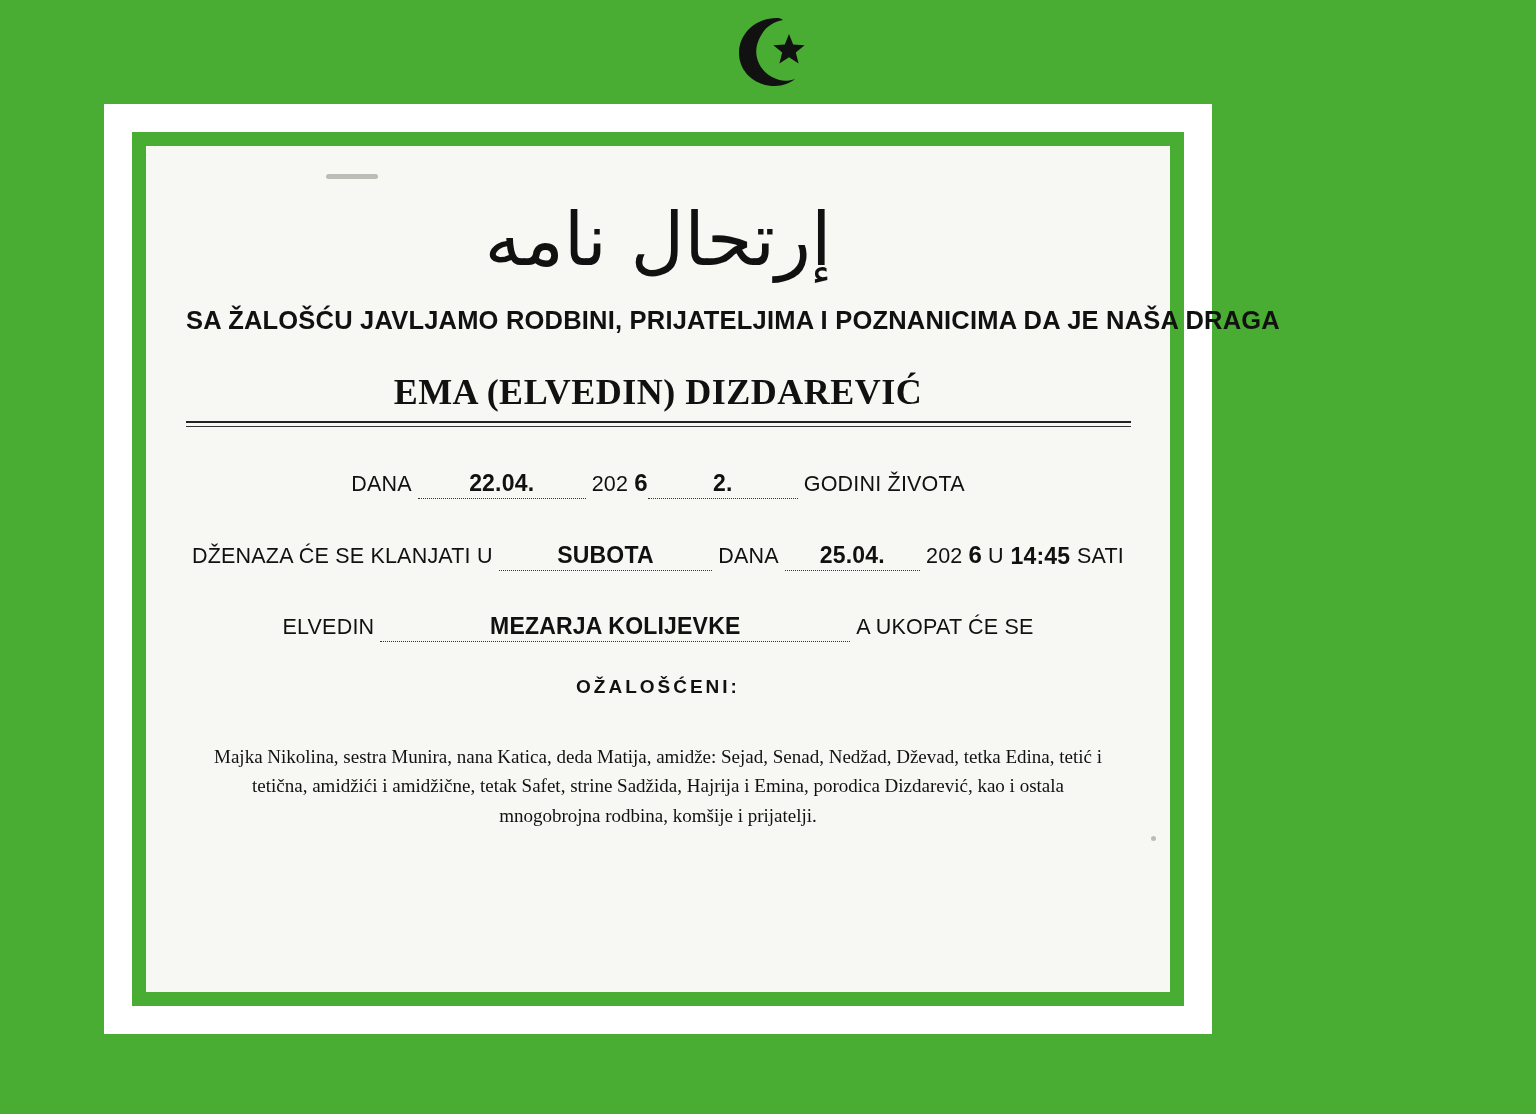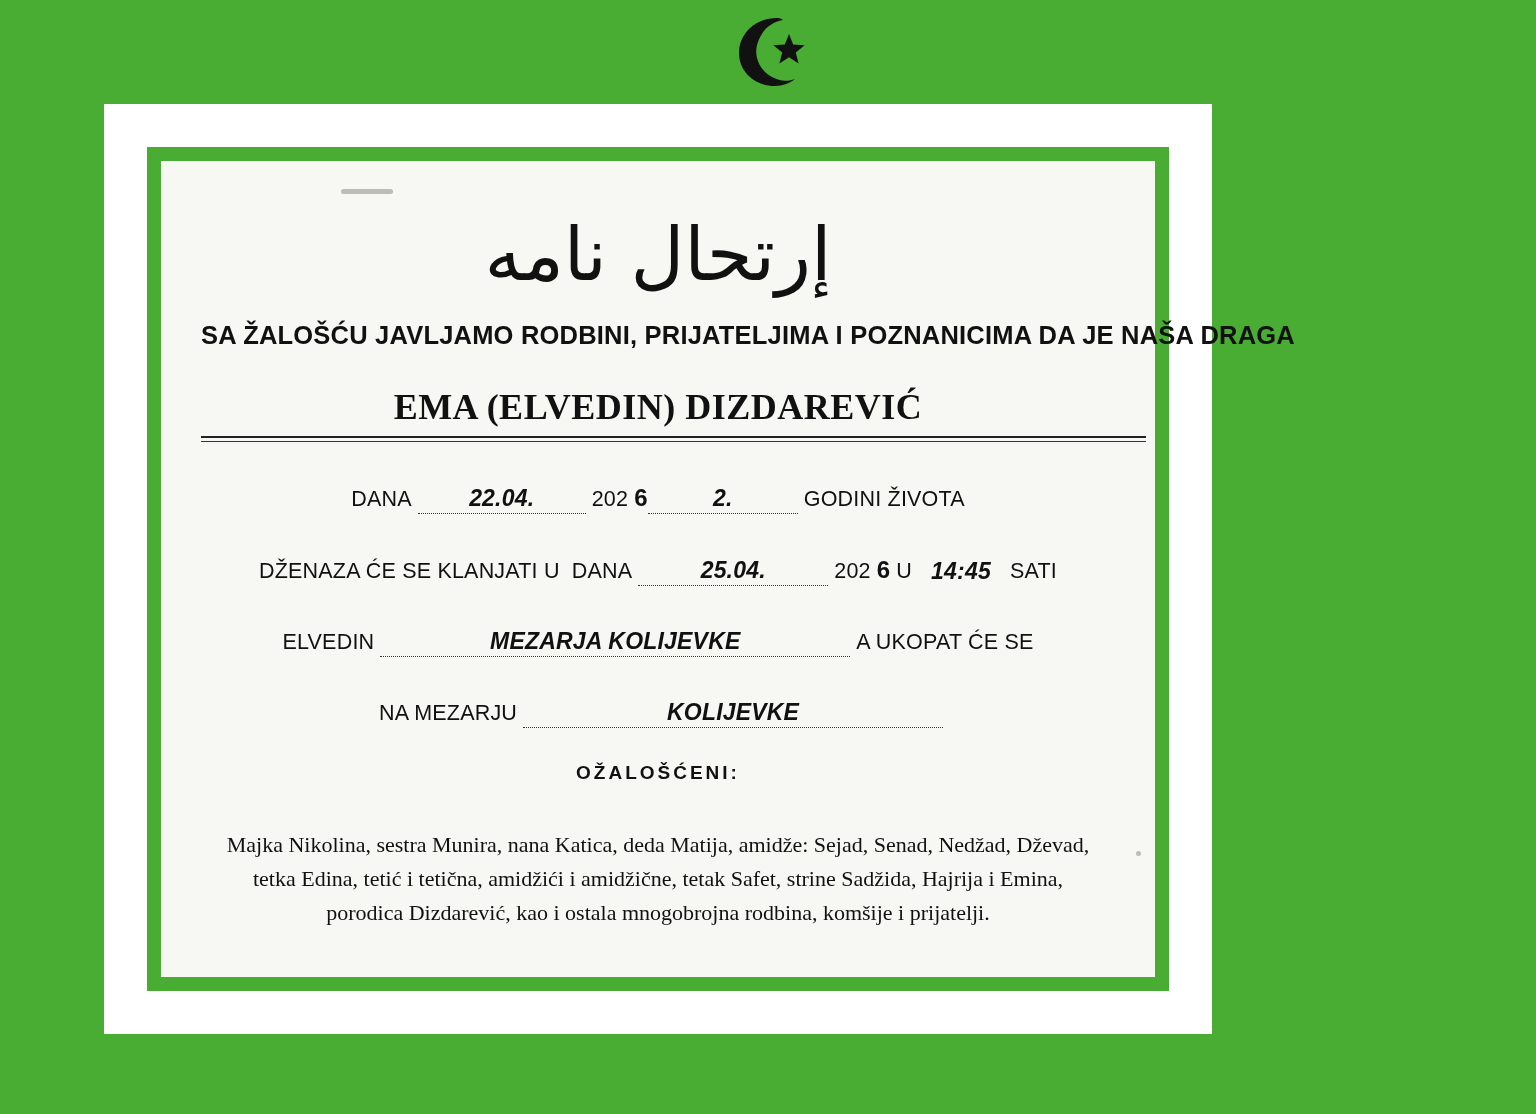--- a/index.html
+++ b/index.html
@@ -36,21 +36,21 @@
 
   
   .notice-outer {
     position: absolute;
     left: 104px;
     top: 104px;
     width: 1108px;
     height: 930px;
     background: #ffffff;
     box-sizing: border-box;
-    padding: 43px;
+    padding: 28px;
   }
   
   .notice-band {
     width: 100%;
     height: 100%;
     background: #4aad33;
     box-sizing: border-box;
     padding: 14px;
   }
   
@@ -122,21 +122,20 @@
     padding: 0 6px 2px 6px;
   }
   .blank {
     position: relative;
     border-bottom: 1.6px dotted #333;
     text-align: center;
     font-weight: bold;
     font-size: 23px;
     padding-bottom: 1px;
     color: #111;
-    font-style: italic;
   }
   .b-date1 { width: 168px; }
   .b-year-pre { padding: 0 1px 2px 4px; }
   .b-year-digit { font-weight: bold; font-size: 24px; padding-bottom: 2px;}
   .b-age { width: 150px; }
   .b-day { width: 300px; }
   .b-date2 { width: 190px; }
   .b-time { width: 86px; border-bottom: none; font-weight: bold; }
   .b-place { width: 470px; }
   .b-grave { width: 420px; }
@@ -146,21 +145,21 @@
     font-size: 19px;
     font-weight: bold;
     color: #111;
     letter-spacing: 3px;
     margin-top: 34px;
   }
 
   .mourners-text {
     margin: 44px 14px 0 14px;
     font-family: "Liberation Serif", serif;
-    font-size: 22px;
+    font-size: 19px;
     line-height: 1.55;
     color: #111;
     text-align: center;
   }
 
   
   .speck {
     position: absolute;
     background: #bdbdb5;
     border-radius: 50%;
@@ -199,39 +198,36 @@
           <span class="lbl">DANA</span>
           <span class="blank b-date1">22.04.</span>
           <span class="lbl b-year-pre">202</span>
           <span class="b-year-digit">6</span>
           <span class="blank b-age">2.</span>
           <span class="lbl">GODINI ŽIVOTA</span>
         </div>
 
         <div class="form-line">
           <span class="lbl">DŽENAZA ĆE SE KLANJATI U</span>
+          <span class="blank b-day">SUBOTA</span>
           <span class="lbl">DANA</span>
           <span class="blank b-date2">25.04.</span>
           <span class="lbl b-year-pre">202</span>
           <span class="b-year-digit">6</span>
           <span class="lbl">U</span>
           <span class="blank b-time">14:45</span>
           <span class="lbl">SATI</span>
         </div>
 
         <div class="form-line">
           <span class="lbl">ELVEDIN</span>
           <span class="blank b-place">MEZARJA KOLIJEVKE</span>
           <span class="lbl">A UKOPAT ĆE SE</span>
         </div>
 
-        <div class="form-line">
-          <span class="lbl">NA MEZARJU</span>
-          <span class="blank b-grave">KOLIJEVKE</span>
-        </div>
 
         <div class="mourners-title">OŽALOŠĆENI:</div>
 
         <div class="mourners-text">Majka Nikolina, sestra Munira, nana Katica, deda Matija, amidže: Sejad, Senad, Nedžad, Dževad, tetka Edina, tetić i tetična, amidžići i amidžične, tetak Safet, strine Sadžida, Hajrija i Emina, porodica Dizdarević, kao i ostala mnogobrojna rodbina, komšije i prijatelji.</div>
 
       </div>
     </div>
   </div>
 </div>
 

